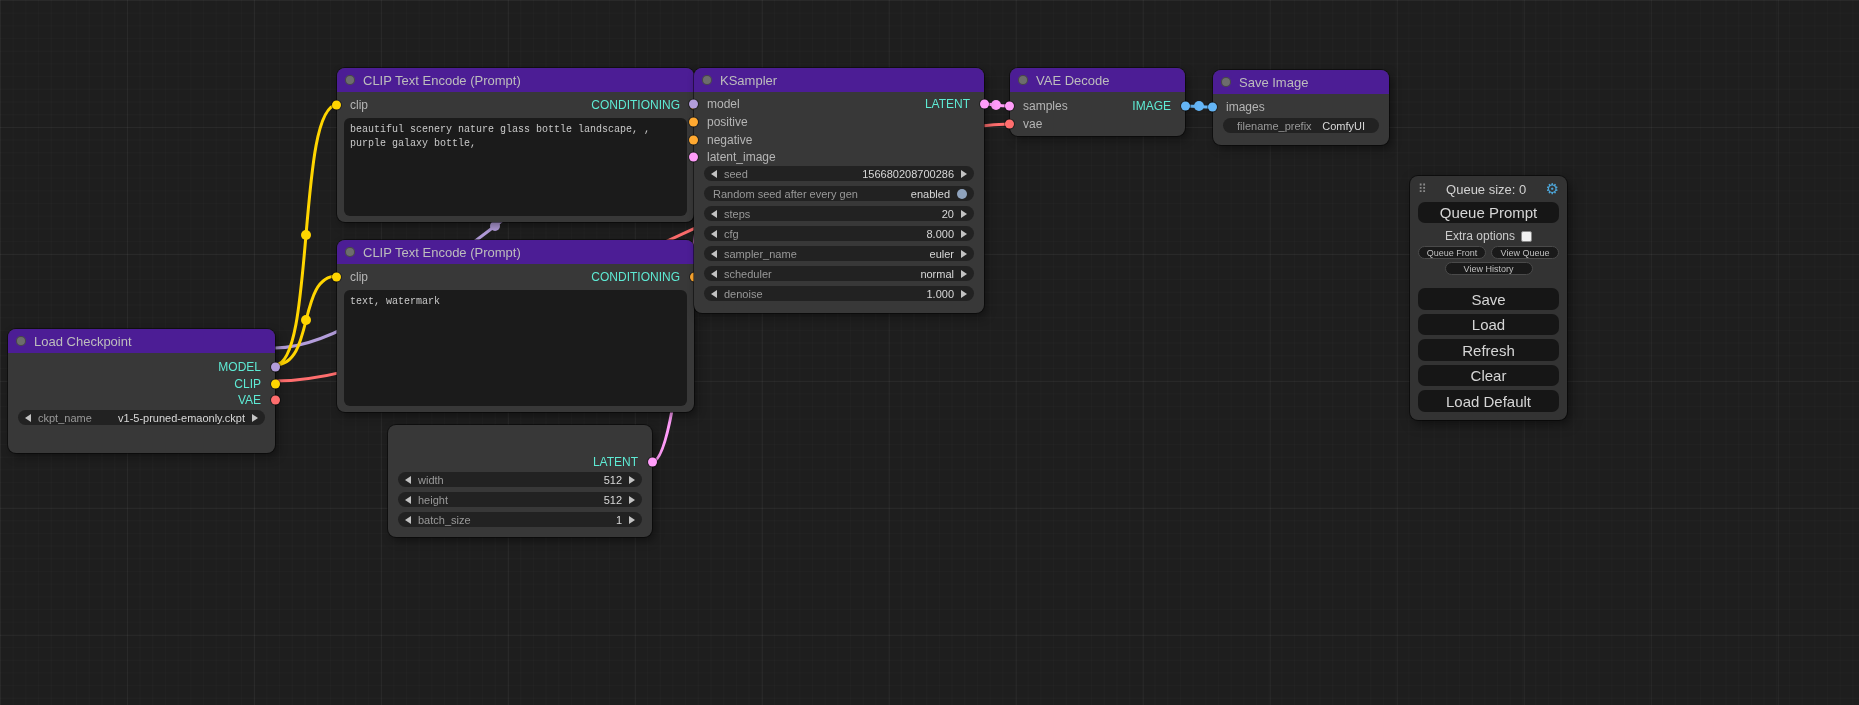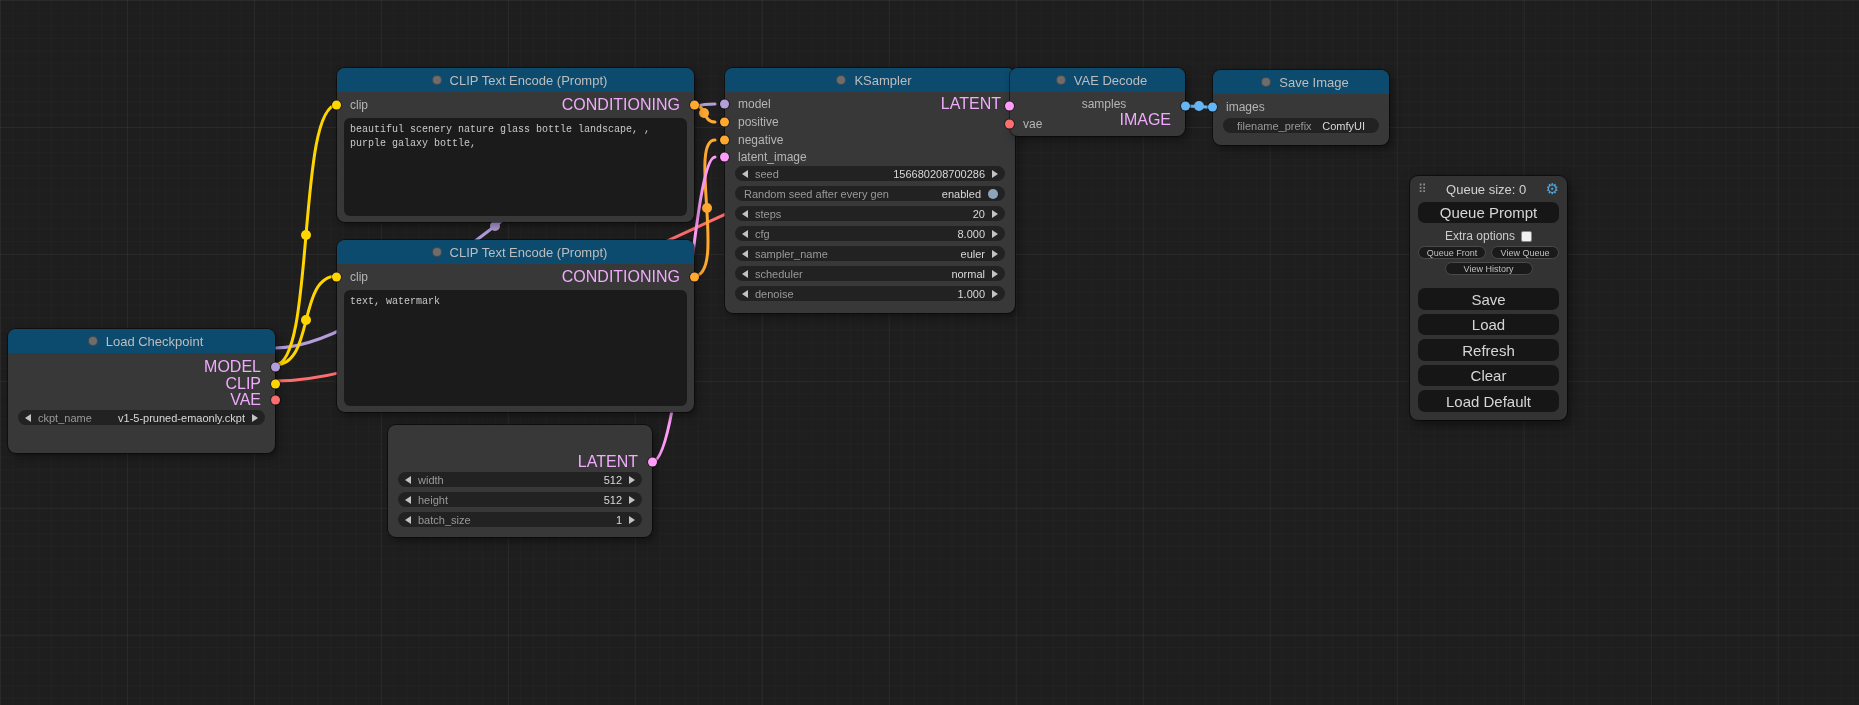--- a/index.html
+++ b/index.html
@@ -27,31 +27,31 @@
   .w-vae{stroke:var(--vae);}     .f-vae{fill:var(--vae);}
   .w-cond{stroke:var(--conditioning);} .f-cond{fill:var(--conditioning);}
   .w-latent{stroke:var(--latent);}     .f-latent{fill:var(--latent);}
   .w-image{stroke:var(--image);}       .f-image{fill:var(--image);}
   
   .node{
     position:absolute;z-index:2;background:#383838;border-radius:8px;
     box-shadow:0 0 0 1px rgba(0,0,0,.45), 3px 4px 10px rgba(0,0,0,.4);
   }
   .node-title{
-    position:absolute;left:0;right:0;top:0;height:24px;background:#0c4a6e;
-    border-radius:8px 8px 0 0;display:flex;align-items:center;justify-content:center;
+    position:absolute;left:0;right:0;top:0;height:24px;background:#4c1d95;
+    border-radius:8px 8px 0 0;display:flex;align-items:center;
   }
   .collapse-dot{
     width:10px;height:10px;border-radius:50%;background:#6d6d6d;
     margin:0 8px 0 8px;flex:0 0 auto;box-shadow:inset 0 0 0 1px rgba(0,0,0,.35);
   }
   .title-text{font-size:13px;color:#bdbdbd;white-space:nowrap;}
   .slot{position:absolute;left:0;right:0;height:18px;display:flex;align-items:center;}
   .in-label{margin-left:13px;color:#b5b5b5;font-size:12px;}
-  .out-label{margin-left:auto;margin-right:14px;color:#f0abfc;font-size:16px;}
+  .out-label{margin-left:auto;margin-right:14px;color:#5eead4;font-size:12px;}
   .dot{
     position:absolute;width:9px;height:9px;border-radius:50%;
     top:50%;transform:translateY(-50%);box-shadow:0 0 0 1px rgba(0,0,0,.4);
   }
   .dot.in{left:-5px;} .dot.out{right:-5px;}
   .c-model{background:var(--model);} .c-clip{background:var(--clip);}
   .c-vae{background:var(--vae);} .c-cond{background:var(--conditioning);}
   .c-latent{background:var(--latent);} .c-image{background:var(--image);}
   
   .widget{
@@ -201,21 +201,21 @@
       </div>
       <div class="widget">
         <span class="arr l"></span>
         <span class="wname">batch_size</span>
         <span class="wval">1</span>
         <span class="arr r"></span>
       </div>
     </div>
   </div>
 
-  <div class="node" style="left:725px;top:68px;width:290px;height:245px;">
+  <div class="node" style="left:694px;top:68px;width:290px;height:245px;">
     <div class="node-title">
       <span class="collapse-dot"></span>
       <span class="title-text">KSampler</span>
     </div>
     <div class="slot" style="top:27px;">
       <span class="dot in c-model"></span>
       <span class="in-label">model</span>
       <span class="out-label">LATENT</span>
       <span class="dot out c-latent"></span>
     </div>
@@ -274,21 +274,21 @@
         <span class="arr r"></span>
       </div>
     </div>
   </div>
 
   <div class="node" style="left:1010px;top:68px;width:175px;height:68px;">
     <div class="node-title">
       <span class="collapse-dot"></span>
       <span class="title-text">VAE Decode</span>
     </div>
-    <div class="slot" style="top:29px;flex-direction:column;">
+    <div class="slot" style="top:29px;">
       <span class="dot in c-latent"></span>
       <span class="in-label">samples</span>
       <span class="out-label">IMAGE</span>
       <span class="dot out c-image"></span>
     </div>
     <div class="slot" style="top:47px;">
       <span class="dot in c-vae"></span>
       <span class="in-label">vae</span>
     </div>
   </div>

